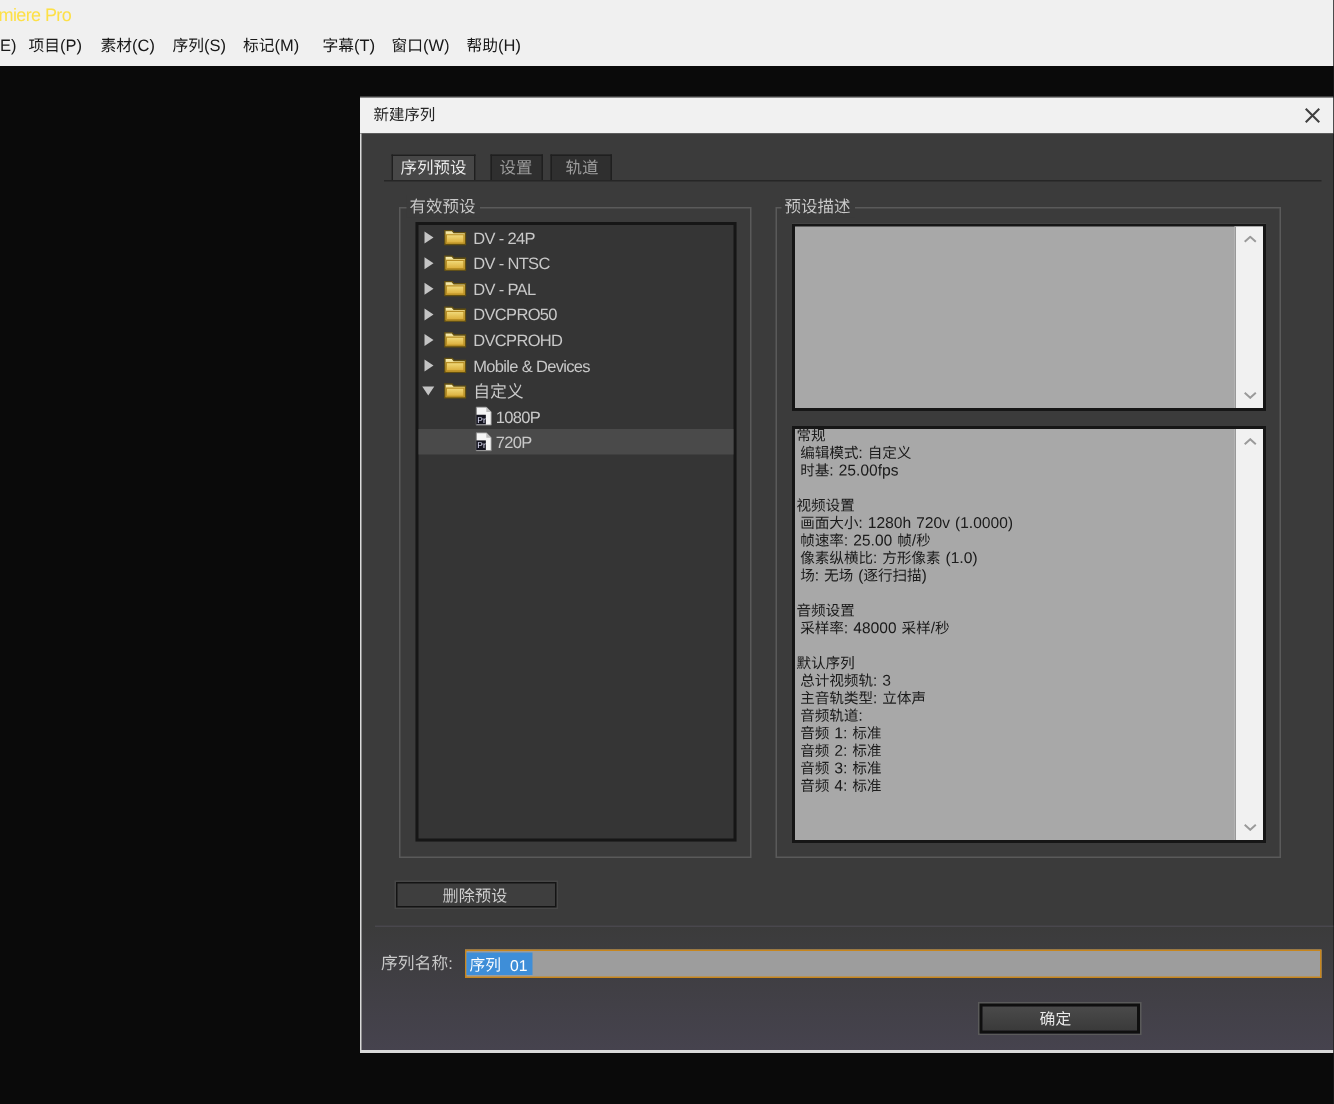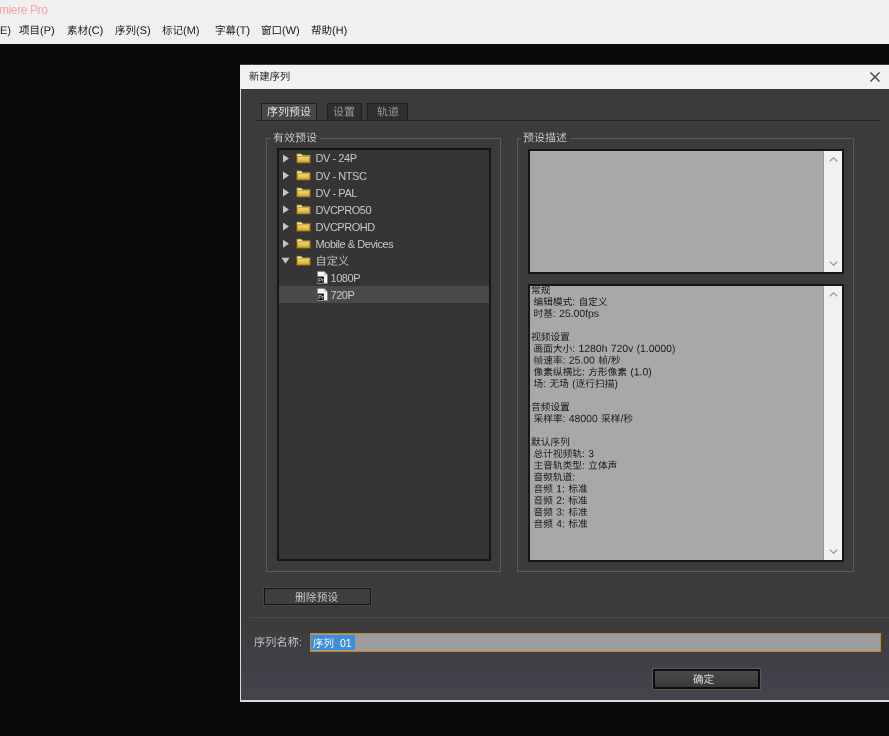--- a/index.html
+++ b/index.html
@@ -1,19 +1,19 @@
 <!DOCTYPE html>
 <html><head><meta charset="utf-8"><style>
 *{margin:0;padding:0;box-sizing:border-box}
 html,body{width:889px;height:736px;overflow:hidden;background:#0a0a0a;
 font-family:"Liberation Sans",sans-serif;position:relative}
 .abs{position:absolute}
 </style></head><body>
 <div class="abs" style="left:0;top:0;width:889px;height:44px;background:#f0f0f0"></div>
-<div class="abs" style="left:-1px;top:3px;font-size:12px;color:#fca5a5;letter-spacing:-.4px">miere Pro</div>
+<div class="abs" style="left:-1px;top:3px;font-size:12px;color:#fde047;letter-spacing:-.4px">miere Pro</div>
 <svg class="abs" style="left:0;top:19.5px" width="360" height="20" viewBox="0 0 360 20">
     <path d="M0.9 14.0V6.4H6.6V7.3H1.9V9.7H6.3V10.5H1.9V13.2H6.9V14.0Z M10.3 11.2Q10.3 12.7 9.8 14.0Q9.3 15.2 8.3 16.3H7.4Q8.4 15.1 8.9 13.9Q9.3 12.7 9.3 11.2Q9.3 9.7 8.9 8.4Q8.4 7.2 7.4 6.0H8.3Q9.4 7.1 9.8 8.4Q10.3 9.6 10.3 11.1Z M25.5 8.8V11.0C25.5 12.1 25.2 13.4 22.3 14.2C22.5 14.4 22.7 14.6 22.8 14.8C25.8 13.9 26.3 12.3 26.3 11.0V8.8ZM26.2 13.0C27.0 13.6 28.1 14.3 28.6 14.8L29.1 14.3C28.6 13.8 27.5 13.1 26.7 12.6ZM19.3 12.1 19.5 12.9C20.5 12.6 21.8 12.1 23.0 11.7L22.9 11.0L21.6 11.4V7.2H22.8V6.4H19.5V7.2H20.8V11.6ZM23.4 7.4V12.4H24.1V8.2H27.6V12.4H28.4V7.4H25.9C26.0 7.1 26.2 6.7 26.4 6.4H29.0V5.6H23.0V6.4H25.4C25.3 6.7 25.2 7.1 25.1 7.4Z M31.9 9.1H37.5V10.8H31.9ZM31.9 8.3V6.6H37.5V8.3ZM31.9 11.6H37.5V13.3H31.9ZM31.2 5.8V14.8H31.9V14.1H37.5V14.8H38.3V5.8Z M40.7 11.1Q40.7 9.6 41.2 8.4Q41.7 7.1 42.7 6.0H43.6Q42.6 7.1 42.1 8.4Q41.7 9.7 41.7 11.2Q41.7 12.6 42.1 13.9Q42.6 15.1 43.6 16.3H42.7Q41.6 15.2 41.2 13.9Q40.7 12.7 40.7 11.2Z M50.4 8.7Q50.4 9.8 49.7 10.4Q49.0 11.1 47.8 11.1H45.6V14.0H44.6V6.4H47.8Q49.0 6.4 49.7 7.0Q50.4 7.6 50.4 8.7ZM49.4 8.7Q49.4 7.3 47.6 7.3H45.6V10.2H47.7Q49.4 10.2 49.4 8.7Z M54.0 11.2Q54.0 12.7 53.5 14.0Q53.0 15.2 52.0 16.3H51.1Q52.1 15.1 52.5 13.9Q53.0 12.7 53.0 11.2Q53.0 9.7 52.5 8.4Q52.1 7.2 51.1 6.0H52.0Q53.0 7.1 53.5 8.4Q54.0 9.6 54.0 11.1Z M73.7 13.1C74.6 13.5 75.7 14.2 76.2 14.7L76.9 14.2C76.3 13.7 75.1 13.1 74.3 12.7ZM70.1 12.7C69.4 13.2 68.4 13.8 67.5 14.2C67.7 14.3 68.0 14.6 68.1 14.7C69.0 14.3 70.1 13.6 70.8 12.9ZM69.0 10.9C69.2 10.8 69.5 10.8 71.6 10.7C70.7 11.1 69.8 11.4 69.5 11.5C68.8 11.7 68.4 11.9 68.0 11.9C68.1 12.1 68.2 12.4 68.2 12.6C68.5 12.5 68.9 12.4 72.0 12.3V13.9C72.0 14.0 72.0 14.1 71.8 14.1C71.7 14.1 71.1 14.1 70.4 14.1C70.6 14.3 70.7 14.6 70.7 14.8C71.5 14.8 72.0 14.8 72.4 14.7C72.7 14.6 72.8 14.3 72.8 13.9V12.2L75.4 12.1C75.7 12.3 75.9 12.6 76.1 12.8L76.7 12.3C76.3 11.8 75.4 11.2 74.6 10.7L74.1 11.1C74.3 11.2 74.5 11.4 74.8 11.6L70.4 11.8C71.9 11.3 73.4 10.7 74.8 9.9L74.2 9.4C73.8 9.6 73.4 9.9 73.0 10.1L70.5 10.2C71.1 10.0 71.7 9.7 72.2 9.3L71.9 9.1H77.0V8.5H72.6V7.8H75.9V7.2H72.6V6.6H76.5V5.9H72.6V5.2H71.8V5.9H68.1V6.6H71.8V7.2H68.7V7.8H71.8V8.5H67.6V9.1H71.3C70.6 9.6 69.8 9.9 69.6 10.0C69.3 10.1 69.0 10.2 68.8 10.2C68.9 10.4 69.0 10.8 69.0 10.9Z M85.7 5.2V7.4H82.5V8.2H85.4C84.6 9.9 83.2 11.6 81.9 12.5C82.1 12.7 82.3 13.0 82.5 13.2C83.6 12.3 84.8 10.8 85.7 9.3V13.8C85.7 14.0 85.6 14.0 85.4 14.0C85.2 14.0 84.5 14.0 83.8 14.0C83.9 14.2 84.1 14.6 84.1 14.8C85.0 14.8 85.6 14.8 86.0 14.7C86.3 14.5 86.5 14.3 86.5 13.8V8.2H87.6V7.4H86.5V5.2ZM79.9 5.2V7.4H78.1V8.2H79.8C79.4 9.7 78.6 11.3 77.8 12.2C77.9 12.4 78.1 12.7 78.2 12.9C78.8 12.2 79.4 11.0 79.9 9.7V14.8H80.7V9.4C81.1 10.0 81.7 10.7 81.9 11.1L82.4 10.4C82.1 10.1 81.0 8.9 80.7 8.5V8.2H82.1V7.4H80.7V5.2Z M88.7 11.1Q88.7 9.6 89.2 8.4Q89.7 7.1 90.7 6.0H91.6Q90.6 7.1 90.1 8.4Q89.7 9.7 89.7 11.2Q89.7 12.6 90.1 13.9Q90.6 15.1 91.6 16.3H90.7Q89.6 15.2 89.2 13.9Q88.7 12.7 88.7 11.2Z M95.9 7.2Q94.7 7.2 94.0 8.0Q93.3 8.8 93.3 10.2Q93.3 11.6 94.0 12.4Q94.7 13.3 96.0 13.3Q97.5 13.3 98.4 11.7L99.2 12.1Q98.7 13.1 97.9 13.6Q97.0 14.1 95.9 14.1Q94.8 14.1 93.9 13.6Q93.1 13.2 92.7 12.3Q92.2 11.4 92.2 10.2Q92.2 8.4 93.2 7.3Q94.2 6.3 95.9 6.3Q97.1 6.3 97.9 6.8Q98.7 7.3 99.1 8.2L98.1 8.5Q97.9 7.9 97.3 7.5Q96.7 7.2 95.9 7.2Z M102.6 11.2Q102.6 12.7 102.1 14.0Q101.6 15.2 100.6 16.3H99.7Q100.7 15.1 101.1 13.9Q101.6 12.7 101.6 11.2Q101.6 9.7 101.1 8.4Q100.7 7.2 99.7 6.0H100.6Q101.6 7.1 102.1 8.4Q102.6 9.6 102.6 11.1Z M118.9 9.4C119.6 9.7 120.4 10.1 121.1 10.5H117.4V11.2H120.7V13.9C120.7 14.1 120.6 14.1 120.4 14.1C120.2 14.1 119.5 14.1 118.7 14.1C118.9 14.3 119.0 14.6 119.0 14.9C120.0 14.9 120.6 14.9 121.0 14.7C121.4 14.6 121.5 14.4 121.5 13.9V11.2H123.7C123.4 11.6 123.0 12.1 122.7 12.5L123.3 12.8C123.8 12.3 124.4 11.4 125.0 10.7L124.4 10.4L124.3 10.5H122.3L122.4 10.4C122.2 10.3 121.9 10.1 121.6 10.0C122.5 9.5 123.4 8.8 124.0 8.2L123.5 7.8L123.3 7.8H118.0V8.5H122.6C122.1 8.9 121.5 9.3 120.9 9.6C120.4 9.4 119.8 9.1 119.4 8.9ZM119.9 5.3C120.1 5.7 120.3 6.0 120.4 6.4H116.3V9.3C116.3 10.8 116.2 12.9 115.3 14.4C115.5 14.5 115.9 14.7 116.0 14.9C116.9 13.3 117.0 10.9 117.0 9.3V7.1H125.0V6.4H121.3C121.2 6.0 120.9 5.5 120.7 5.1Z M132.2 6.4V12.3H133.0V6.4ZM134.4 5.2V13.8C134.4 14.0 134.3 14.0 134.2 14.0C134.0 14.1 133.5 14.1 132.9 14.0C133.0 14.3 133.1 14.6 133.1 14.8C134.0 14.8 134.5 14.8 134.8 14.7C135.1 14.5 135.2 14.3 135.2 13.8V5.2ZM127.4 10.8C127.9 11.2 128.6 11.7 129.0 12.1C128.3 13.1 127.4 13.8 126.3 14.2C126.5 14.4 126.7 14.7 126.8 14.9C129.0 13.9 130.7 11.8 131.2 8.2L130.7 8.1L130.6 8.1H128.2C128.4 7.6 128.5 7.0 128.6 6.5H131.5V5.7H126.1V6.5H127.9C127.5 8.1 126.9 9.6 126.1 10.6C126.2 10.7 126.5 11.0 126.7 11.1C127.2 10.5 127.6 9.7 127.9 8.8H130.3C130.1 9.8 129.8 10.7 129.4 11.4C129.0 11.0 128.4 10.6 127.9 10.3Z M136.7 11.1Q136.7 9.6 137.2 8.4Q137.7 7.1 138.7 6.0H139.6Q138.6 7.1 138.1 8.4Q137.7 9.7 137.7 11.2Q137.7 12.6 138.1 13.9Q138.6 15.1 139.6 16.3H138.7Q137.6 15.2 137.2 13.9Q136.7 12.7 136.7 11.2Z M146.5 11.9Q146.5 13.0 145.7 13.5Q144.9 14.1 143.4 14.1Q140.6 14.1 140.2 12.2L141.2 12.0Q141.3 12.7 141.9 13.0Q142.4 13.3 143.4 13.3Q144.4 13.3 144.9 13.0Q145.5 12.6 145.5 12.0Q145.5 11.6 145.3 11.4Q145.1 11.1 144.8 11.0Q144.5 10.8 144.1 10.7Q143.7 10.6 143.2 10.5Q142.3 10.3 141.8 10.1Q141.3 9.9 141.1 9.7Q140.8 9.4 140.7 9.1Q140.5 8.8 140.5 8.3Q140.5 7.4 141.3 6.8Q142.0 6.3 143.4 6.3Q144.7 6.3 145.4 6.7Q146.0 7.1 146.3 8.1L145.3 8.2Q145.1 7.6 144.7 7.4Q144.2 7.1 143.4 7.1Q142.5 7.1 142.0 7.4Q141.5 7.7 141.5 8.3Q141.5 8.6 141.7 8.9Q141.9 9.1 142.2 9.3Q142.6 9.4 143.6 9.6Q144.0 9.7 144.3 9.8Q144.7 9.9 145.0 10.0Q145.3 10.1 145.6 10.3Q145.9 10.4 146.1 10.7Q146.3 10.9 146.4 11.2Q146.5 11.5 146.5 11.9Z M150.0 11.2Q150.0 12.7 149.5 14.0Q149.0 15.2 148.0 16.3H147.1Q148.1 15.1 148.5 13.9Q149.0 12.7 149.0 11.2Q149.0 9.7 148.5 8.4Q148.1 7.2 147.1 6.0H148.0Q149.0 7.1 149.5 8.4Q150.0 9.6 150.0 11.1Z M166.9 6.0V6.7H171.5V6.0ZM170.2 10.6C170.7 11.6 171.2 13.0 171.3 13.8L172.0 13.6C171.9 12.7 171.4 11.4 170.9 10.4ZM167.2 10.4C166.9 11.5 166.4 12.6 165.8 13.4C166.0 13.5 166.3 13.7 166.5 13.8C167.0 13.0 167.6 11.8 167.9 10.6ZM166.4 8.5V9.2H168.7V13.8C168.7 13.9 168.6 14.0 168.5 14.0C168.3 14.0 167.8 14.0 167.3 14.0C167.4 14.2 167.5 14.6 167.6 14.8C168.3 14.8 168.8 14.8 169.1 14.7C169.4 14.5 169.5 14.3 169.5 13.8V9.2H172.0V8.5ZM164.1 5.2V7.4H162.5V8.1H164.0C163.6 9.4 162.9 11.0 162.3 11.7C162.4 11.9 162.6 12.3 162.7 12.5C163.2 11.8 163.7 10.7 164.1 9.6V14.8H164.9V9.3C165.3 9.9 165.7 10.5 165.9 10.8L166.3 10.2C166.1 9.9 165.2 8.8 164.9 8.4V8.1H166.3V7.4H164.9V5.2Z M173.8 5.9C174.4 6.4 175.1 7.2 175.4 7.6L176.0 7.1C175.7 6.6 174.9 5.9 174.3 5.4ZM174.6 14.6V14.6C174.7 14.4 175.0 14.2 176.8 13.0C176.7 12.8 176.6 12.5 176.5 12.3L175.4 13.0V8.5H173.0V9.2H174.7V13.0C174.7 13.5 174.3 13.9 174.1 14.0C174.3 14.2 174.5 14.5 174.6 14.6ZM176.9 5.9V6.7H181.1V9.4H177.1V13.4C177.1 14.4 177.5 14.7 178.7 14.7C178.9 14.7 180.8 14.7 181.1 14.7C182.2 14.7 182.5 14.2 182.6 12.5C182.4 12.4 182.0 12.3 181.8 12.2C181.8 13.7 181.7 13.9 181.0 13.9C180.6 13.9 179.0 13.9 178.7 13.9C178.0 13.9 177.9 13.8 177.9 13.4V10.1H181.1V10.7H181.9V5.9Z M183.7 11.1Q183.7 9.6 184.2 8.4Q184.7 7.1 185.7 6.0H186.6Q185.6 7.1 185.1 8.4Q184.7 9.7 184.7 11.2Q184.7 12.6 185.1 13.9Q185.6 15.1 186.6 16.3H185.7Q184.6 15.2 184.2 13.9Q183.7 12.7 183.7 11.2Z M194.0 14.0V9.0Q194.0 8.1 194.0 7.3Q193.8 8.3 193.6 8.8L191.6 14.0H190.9L188.9 8.8L188.6 7.9L188.4 7.3L188.5 7.9L188.5 9.0V14.0H187.6V6.4H188.9L190.9 11.7Q191.0 12.0 191.1 12.4Q191.2 12.7 191.3 12.9Q191.3 12.7 191.4 12.2Q191.6 11.8 191.6 11.7L193.6 6.4H194.9V14.0Z M198.8 11.2Q198.8 12.7 198.3 14.0Q197.8 15.2 196.8 16.3H195.9Q196.9 15.1 197.4 13.9Q197.8 12.7 197.8 11.2Q197.8 9.7 197.4 8.4Q196.9 7.2 195.9 6.0H196.8Q197.8 7.1 198.3 8.4Q198.8 9.6 198.8 11.1Z M219.8 10.2V10.8H215.7V11.6H219.8V13.9C219.8 14.0 219.8 14.1 219.6 14.1C219.4 14.1 218.7 14.1 218.0 14.0C218.2 14.3 218.3 14.6 218.3 14.8C219.2 14.8 219.8 14.8 220.2 14.7C220.5 14.6 220.7 14.3 220.7 13.9V11.6H224.8V10.8H220.7V10.5C221.6 10.0 222.5 9.3 223.2 8.6L222.6 8.2L222.5 8.2H217.4V9.0H221.7C221.1 9.4 220.4 9.9 219.8 10.2ZM219.5 5.3C219.7 5.6 219.9 6.0 220.0 6.3H215.8V8.4H216.6V7.0H223.9V8.4H224.7V6.3H220.9C220.8 5.9 220.5 5.5 220.2 5.1Z M228.1 8.9H233.5V9.6H228.1ZM228.1 7.7H233.5V8.4H228.1ZM230.3 11.3V12.0H228.4C228.7 11.8 228.9 11.6 229.2 11.3ZM231.1 11.3H232.4C232.6 11.6 232.9 11.8 233.2 12.0H231.1ZM227.3 7.2V10.1H229.2C229.1 10.3 228.9 10.5 228.8 10.7H226.1V11.3H228.2C227.6 11.8 226.8 12.3 225.8 12.7C226.0 12.8 226.2 13.1 226.3 13.3C226.8 13.1 227.3 12.8 227.7 12.5V14.5H228.5V12.7H230.3V14.8H231.1V12.7H233.2V13.7C233.2 13.9 233.1 13.9 233.0 13.9C232.9 13.9 232.5 13.9 232.0 13.9C232.1 14.1 232.2 14.3 232.3 14.5C232.9 14.5 233.3 14.5 233.6 14.4C233.9 14.3 233.9 14.1 233.9 13.7V12.6C234.3 12.8 234.8 13.0 235.2 13.2C235.3 13.0 235.5 12.7 235.7 12.6C234.8 12.3 233.9 11.9 233.2 11.3H235.4V10.7H229.7C229.8 10.5 229.9 10.3 230.0 10.1H234.3V7.2ZM232.1 5.2V5.9H229.4V5.2H228.6V5.9H226.2V6.5H228.6V7.0H229.4V6.5H232.1V7.0H232.9V6.5H235.3V5.9H232.9V5.2Z M236.7 11.1Q236.7 9.6 237.2 8.4Q237.7 7.1 238.7 6.0H239.6Q238.6 7.1 238.1 8.4Q237.7 9.7 237.7 11.2Q237.7 12.6 238.1 13.9Q238.6 15.1 239.6 16.3H238.7Q237.6 15.2 237.2 13.9Q236.7 12.7 236.7 11.2Z M243.5 7.3V14.0H242.5V7.3H239.9V6.4H246.1V7.3Z M249.4 11.2Q249.4 12.7 248.9 14.0Q248.4 15.2 247.4 16.3H246.4Q247.5 15.1 247.9 13.9Q248.4 12.7 248.4 11.2Q248.4 9.7 247.9 8.4Q247.5 7.2 246.4 6.0H247.4Q248.4 7.1 248.9 8.4Q249.4 9.6 249.4 11.1Z M264.9 6.9C264.1 7.6 262.9 8.1 261.9 8.4L262.3 9.0C263.4 8.7 264.6 8.0 265.5 7.3ZM267.0 7.4C268.1 7.8 269.5 8.6 270.2 9.1L270.7 8.6C270.0 8.1 268.6 7.4 267.5 6.9ZM265.5 8.0C265.4 8.3 265.1 8.7 264.9 9.1H262.7V14.9H263.5V14.4H269.1V14.8H269.9V9.1H265.7C265.9 8.8 266.2 8.5 266.4 8.2ZM263.5 13.8V9.7H269.1V13.8ZM264.8 11.7C265.3 11.9 265.7 12.1 266.1 12.3C265.5 12.7 264.7 13.0 263.9 13.1C264.0 13.3 264.2 13.5 264.3 13.7C265.1 13.4 266.0 13.1 266.7 12.6C267.3 12.9 267.8 13.2 268.1 13.5L268.5 13.0C268.2 12.8 267.7 12.5 267.2 12.2C267.7 11.8 268.1 11.3 268.4 10.7L268.0 10.5L267.9 10.5H265.5C265.6 10.3 265.7 10.1 265.8 9.9L265.1 9.9C264.9 10.4 264.5 11.0 263.9 11.4C264.0 11.5 264.2 11.7 264.3 11.8C264.7 11.6 264.9 11.3 265.1 11.0H267.5C267.3 11.4 267.0 11.7 266.7 11.9C266.2 11.7 265.7 11.5 265.2 11.3ZM265.5 5.3C265.6 5.5 265.7 5.8 265.8 6.1H261.8V7.7H262.6V6.7H269.9V7.7H270.7V6.1H266.8C266.6 5.8 266.5 5.4 266.3 5.1Z M272.8 6.3V14.6H273.7V13.7H279.9V14.5H280.7V6.3ZM273.7 12.9V7.1H279.9V12.9Z M282.7 11.1Q282.7 9.6 283.2 8.4Q283.7 7.1 284.7 6.0H285.6Q284.6 7.1 284.1 8.4Q283.7 9.7 283.7 11.2Q283.7 12.6 284.1 13.9Q284.6 15.1 285.6 16.3H284.7Q283.6 15.2 283.2 13.9Q282.7 12.7 282.7 11.2Z M293.8 14.0H292.6L291.2 9.2Q291.1 8.7 290.9 7.6Q290.7 8.2 290.6 8.6Q290.5 9.0 289.2 14.0H287.9L285.7 6.4H286.8L288.1 11.2Q288.4 12.1 288.6 13.1Q288.7 12.5 288.9 11.8Q289.1 11.1 290.4 6.4H291.4L292.7 11.1Q293.0 12.3 293.1 13.1L293.2 12.9Q293.3 12.3 293.4 11.9Q293.5 11.5 294.9 6.4H296.0Z M299.0 11.2Q299.0 12.7 298.5 14.0Q298.1 15.2 297.0 16.3H296.1Q297.1 15.1 297.6 13.9Q298.1 12.7 298.1 11.2Q298.1 9.7 297.6 8.4Q297.1 7.2 296.1 6.0H297.0Q298.1 7.1 298.5 8.4Q299.0 9.6 299.0 11.1Z M313.9 5.2V6.0H311.7V6.6H313.9V7.4H311.9V8.0H313.9V8.3C313.9 8.5 313.9 8.6 313.8 8.9H311.5V9.5H313.5C313.2 10.0 312.6 10.4 311.7 10.7C311.9 10.9 312.2 11.1 312.3 11.3C313.4 10.8 314.1 10.2 314.4 9.5H316.7V8.9H314.6C314.7 8.6 314.7 8.5 314.7 8.3V8.0H316.4V7.4H314.7V6.6H316.6V6.0H314.7V5.2ZM317.1 5.6V10.8H317.9V6.3H319.7C319.4 6.8 319.1 7.3 318.7 7.7C319.6 8.3 320.0 8.7 320.0 9.1C320.0 9.3 319.9 9.5 319.7 9.6C319.6 9.6 319.4 9.6 319.3 9.6C319.0 9.7 318.6 9.7 318.1 9.6C318.3 9.8 318.4 10.1 318.4 10.3C318.8 10.3 319.3 10.3 319.6 10.3C319.8 10.3 320.1 10.2 320.2 10.1C320.6 9.9 320.8 9.6 320.8 9.2C320.8 8.7 320.4 8.2 319.5 7.6C320.0 7.1 320.4 6.5 320.8 5.9L320.3 5.6L320.2 5.6ZM312.6 11.2V14.3H313.4V12.0H315.8V14.8H316.6V12.0H319.3V13.4C319.3 13.5 319.2 13.6 319.1 13.6C318.9 13.6 318.3 13.6 317.6 13.6C317.7 13.8 317.8 14.0 317.9 14.3C318.8 14.3 319.3 14.3 319.7 14.1C320.0 14.0 320.1 13.8 320.1 13.4V11.2H316.6V10.4H315.8V11.2Z M328.1 5.2C328.1 6.0 328.1 6.8 328.1 7.6H326.4V8.3H328.1C327.9 10.8 327.4 13.0 325.4 14.3C325.6 14.4 325.8 14.7 326.0 14.9C328.1 13.5 328.7 11.1 328.9 8.3H330.5C330.4 12.2 330.3 13.6 330.0 13.9C329.9 14.0 329.8 14.0 329.6 14.0C329.4 14.0 328.9 14.0 328.3 14.0C328.4 14.2 328.5 14.5 328.5 14.7C329.0 14.8 329.6 14.8 329.9 14.8C330.3 14.7 330.5 14.6 330.7 14.3C331.0 13.9 331.1 12.4 331.3 8.0C331.3 7.9 331.3 7.6 331.3 7.6H328.9C328.9 6.8 328.9 6.0 328.9 5.2ZM321.9 13.0 322.0 13.8C323.3 13.5 325.0 13.1 326.7 12.7L326.6 12.0L326.0 12.1V5.7H322.6V12.9ZM323.3 12.7V10.9H325.3V12.3ZM323.3 8.7H325.3V10.2H323.3ZM323.3 8.0V6.4H325.3V8.0Z M332.7 11.1Q332.7 9.6 333.2 8.4Q333.7 7.1 334.7 6.0H335.6Q334.6 7.1 334.1 8.4Q333.7 9.7 333.7 11.2Q333.7 12.6 334.1 13.9Q334.6 15.1 335.6 16.3H334.7Q333.6 15.2 333.2 13.9Q332.7 12.7 332.7 11.2Z M341.7 14.0V10.5H337.6V14.0H336.6V6.4H337.6V9.6H341.7V6.4H342.7V14.0Z M346.6 11.2Q346.6 12.7 346.1 14.0Q345.6 15.2 344.6 16.3H343.7Q344.7 15.1 345.1 13.9Q345.6 12.7 345.6 11.2Q345.6 9.7 345.1 8.4Q344.7 7.2 343.7 6.0H344.6Q345.6 7.1 346.1 8.4Q346.6 9.6 346.6 11.1Z" fill="#1a1a1a"></path>
   </svg>
 <div class="abs" style="left:240px;top:64px;width:649px;height:1px;background:#3e3e3e"></div>
 <div class="abs" style="left:240px;top:65px;width:649px;height:23.5px;background:#f1f1f1"></div>
 <svg class="abs" style="left:249px;top:69px" width="50" height="16" viewBox="0 0 50 16">
     <path d="M3.7 8.8C4.0 9.3 4.4 10.0 4.6 10.5L5.1 10.1C4.9 9.7 4.6 9.0 4.2 8.5ZM1.4 8.6C1.2 9.2 0.8 9.8 0.4 10.3C0.6 10.4 0.8 10.6 1.0 10.7C1.4 10.2 1.8 9.5 2.0 8.7ZM5.7 3.3V6.9C5.7 8.2 5.6 10.0 4.7 11.3C4.9 11.4 5.2 11.6 5.3 11.7C6.3 10.4 6.4 8.4 6.4 6.9V6.6H8.0V11.8H8.7V6.6H9.9V5.8H6.4V3.9C7.5 3.7 8.7 3.4 9.5 3.1L8.9 2.5C8.2 2.8 6.8 3.2 5.7 3.3ZM2.2 2.5C2.4 2.8 2.5 3.1 2.7 3.4H0.6V4.1H5.2V3.4H3.5C3.3 3.1 3.1 2.6 2.9 2.3ZM3.9 4.1C3.8 4.6 3.5 5.3 3.3 5.8H0.5V6.4H2.6V7.5H0.5V8.2H2.6V10.8C2.6 10.9 2.6 10.9 2.5 10.9C2.3 11.0 2.0 11.0 1.7 10.9C1.8 11.1 1.9 11.4 1.9 11.6C2.4 11.6 2.8 11.6 3.0 11.5C3.2 11.4 3.3 11.2 3.3 10.8V8.2H5.2V7.5H3.3V6.4H5.3V5.8H4.0C4.2 5.3 4.4 4.8 4.6 4.3ZM1.3 4.3C1.5 4.8 1.7 5.4 1.7 5.8L2.4 5.6C2.3 5.2 2.1 4.6 1.9 4.2Z M14.4 3.2V3.8H16.3V4.6H13.7V5.2H16.3V6.0H14.3V6.7H16.3V7.4H14.2V8.0H16.3V8.8H13.8V9.5H16.3V10.5H17.0V9.5H20.0V8.8H17.0V8.0H19.6V7.4H17.0V6.7H19.3V5.2H20.0V4.6H19.3V3.2H17.0V2.3H16.3V3.2ZM17.0 5.2H18.6V6.0H17.0ZM17.0 4.6V3.8H18.6V4.6ZM11.3 7.0C11.3 6.8 11.5 6.7 11.7 6.6H13.0C12.8 7.5 12.6 8.3 12.4 9.0C12.1 8.6 11.9 8.1 11.7 7.5L11.1 7.7C11.4 8.5 11.7 9.2 12.0 9.7C11.7 10.4 11.2 10.9 10.7 11.3C10.8 11.4 11.1 11.7 11.2 11.8C11.7 11.4 12.2 10.9 12.5 10.3C13.6 11.3 15.1 11.6 17.0 11.6H19.9C20.0 11.4 20.1 11.0 20.2 10.9C19.7 10.9 17.4 10.9 17.0 10.9C15.3 10.9 13.9 10.6 12.9 9.6C13.3 8.7 13.6 7.5 13.7 6.0L13.3 5.9L13.2 5.9H12.3C12.8 5.2 13.3 4.2 13.8 3.2L13.3 2.9L13.0 3.0H11.0V3.7H12.7C12.3 4.6 11.8 5.4 11.6 5.7C11.4 6.0 11.2 6.3 11.0 6.3C11.1 6.5 11.2 6.8 11.3 7.0Z M24.4 6.5C25.1 6.8 25.9 7.2 26.6 7.5H23.0V8.2H26.2V10.9C26.2 11.1 26.1 11.1 25.9 11.1C25.7 11.1 25.0 11.1 24.3 11.1C24.4 11.3 24.5 11.6 24.5 11.8C25.5 11.8 26.1 11.8 26.5 11.7C26.8 11.6 27.0 11.4 27.0 10.9V8.2H29.2C28.8 8.7 28.4 9.2 28.1 9.5L28.7 9.8C29.3 9.3 29.8 8.5 30.4 7.7L29.8 7.5L29.7 7.5H27.8L27.9 7.5C27.7 7.3 27.4 7.2 27.1 7.0C27.9 6.6 28.8 5.9 29.4 5.3L28.9 4.9L28.7 5.0H23.6V5.6H28.1C27.6 6.0 27.0 6.4 26.4 6.7C25.9 6.5 25.3 6.2 24.9 6.0ZM25.5 2.5C25.6 2.8 25.8 3.2 25.9 3.5H21.8V6.4C21.8 7.9 21.8 9.9 20.9 11.4C21.1 11.5 21.4 11.7 21.6 11.9C22.5 10.3 22.6 8.0 22.6 6.4V4.2H30.4V3.5H26.8C26.7 3.2 26.4 2.7 26.2 2.3Z M37.5 3.5V9.3H38.3V3.5ZM39.6 2.4V10.8C39.6 11.0 39.6 11.0 39.4 11.0C39.2 11.1 38.7 11.1 38.1 11.0C38.2 11.2 38.4 11.6 38.4 11.8C39.2 11.8 39.7 11.8 40.0 11.6C40.3 11.5 40.4 11.3 40.4 10.8V2.4ZM32.8 7.9C33.3 8.2 33.9 8.8 34.3 9.1C33.6 10.1 32.7 10.8 31.7 11.2C31.9 11.4 32.1 11.7 32.2 11.9C34.4 10.9 36.0 8.9 36.5 5.3L36.0 5.2L35.9 5.2H33.5C33.7 4.7 33.9 4.2 34.0 3.6H36.8V2.9H31.5V3.6H33.2C32.8 5.2 32.3 6.7 31.4 7.6C31.6 7.8 31.9 8.0 32.0 8.2C32.5 7.5 32.9 6.8 33.3 5.9H35.6C35.4 6.9 35.1 7.7 34.7 8.5C34.3 8.1 33.7 7.6 33.2 7.3Z" fill="#262626"></path>
   </svg>
 <svg class="abs" style="left:869px;top:71px" width="12" height="12" viewBox="0 0 12 12">
     <path d="M1.5 1.5 L10.5 10.5 M10.5 1.5 L1.5 10.5" stroke="#3f3f3f" stroke-width="1.4"></path>

